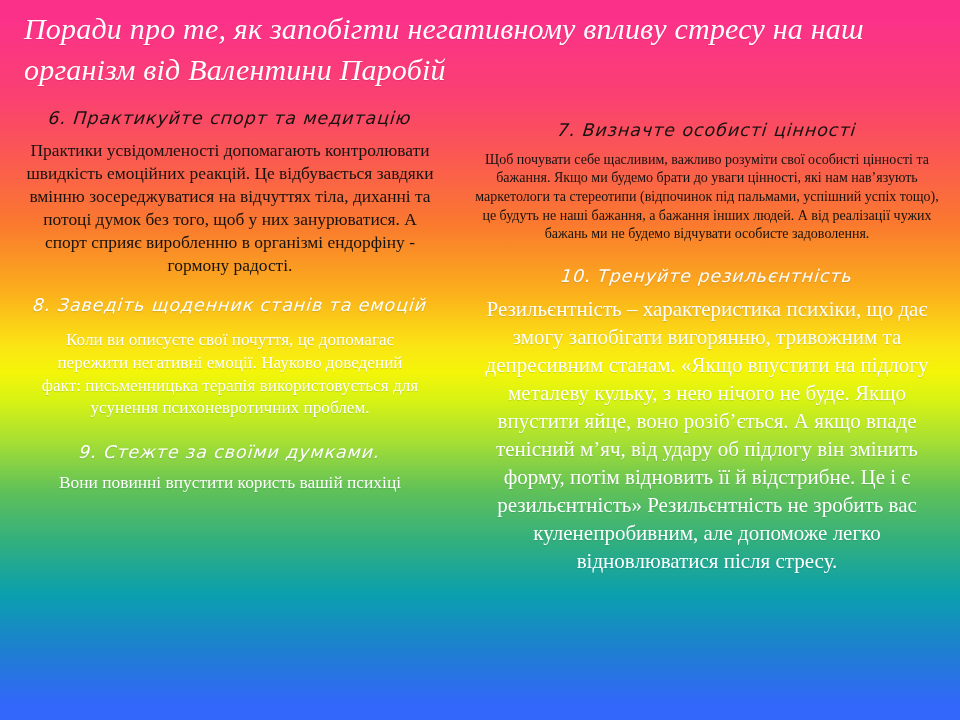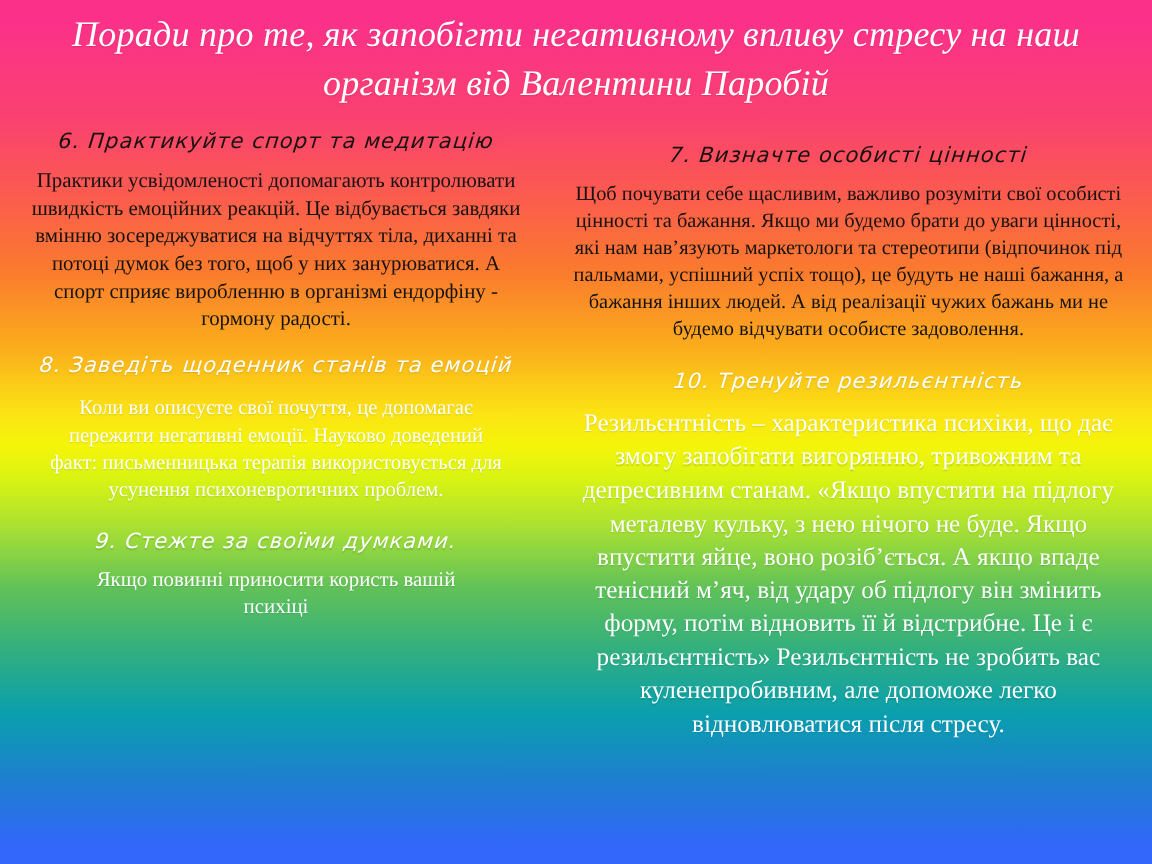--- a/index.html
+++ b/index.html
@@ -36,21 +36,21 @@
     font-family: "Liberation Serif", "DejaVu Serif", serif;
     user-select: none;
   }
 
   
   #title-block {
     position: absolute;
     left: 0;
     top: 8px;
     width: 960px;
-    text-align: center;
+    text-align: left;
     padding: 0 24px;
     box-sizing: border-box;
   }
 
   .slide-title {
     margin: 0;
     font-family: "Liberation Serif", "DejaVu Serif", serif;
     font-style: italic;
     font-weight: 400;
     font-size: 30px;
@@ -113,21 +113,21 @@
   .ink-light .section-heading,
   .ink-light .section-body {
     color: #ffffff;
     text-shadow: 0 1px 1px rgba(0, 60, 80, 0.16);
   }
 
   
   #section-6 { margin-bottom: 18px; }
   #section-6 .section-body { padding: 0 20px; }
 
-  #section-7 .section-body { padding: 0 12px; font-size: 17px; }
+  #section-7 .section-body { padding: 0 12px; font-size: 14px; }
 
   #section-8 { margin-top: 18px; }
   #section-8 .section-body { padding: 0 34px; font-size: 17.2px; margin-top: 12px; }
 
   #section-9 { margin-top: 22px; }
   #section-9 .section-heading { margin-bottom: 7px; }
   #section-9 .section-body { padding: 0 52px; }
 
   #section-10 { margin-top: 22px; }
   #section-10 .section-body { padding: 0 10px; font-size: 21px; line-height: 1.33; }
@@ -148,21 +148,21 @@
       <p class="section-body">Практики усвідомленості допомагають контролювати швидкість емоційних реакцій. Це відбувається завдяки вмінню зосереджуватися на відчуттях тіла, диханні та потоці думок без того, щоб у них занурюватися. А спорт сприяє виробленню в організмі ендорфіну - гормону радості.</p>
     </div>
 
     <div class="section ink-light" id="section-8">
       <div class="section-heading">8. Заведіть щоденник станів та емоцій</div>
       <p class="section-body">Коли ви описуєте свої почуття, це допомагає пережити негативні емоції. Науково доведений факт: письменницька терапія використовується для усунення психоневротичних проблем.</p>
     </div>
 
     <div class="section ink-light" id="section-9">
       <div class="section-heading">9. Стежте за своїми думками.</div>
-      <p class="section-body">Якщо повинні приносити користь вашій психіці</p>
+      <p class="section-body">Вони повинні впустити користь вашій психіці</p>
     </div>
 
   </div>
 
   <div class="column" id="column-right">
 
     <div class="section ink-dark" id="section-7">
       <div class="section-heading">7. Визначте особисті цінності</div>
       <p class="section-body">Щоб почувати себе щасливим, важливо розуміти свої особисті цінності та бажання. Якщо ми будемо брати до уваги цінності, які нам нав’язують маркетологи та стереотипи (відпочинок під пальмами, успішний успіх тощо), це будуть не наші бажання, а бажання інших людей. А від реалізації чужих бажань ми не будемо відчувати особисте задоволення.</p>
     </div>

